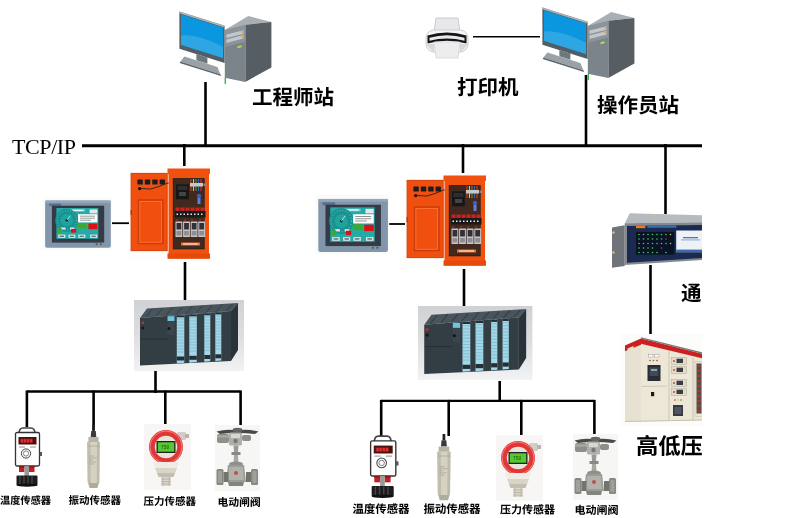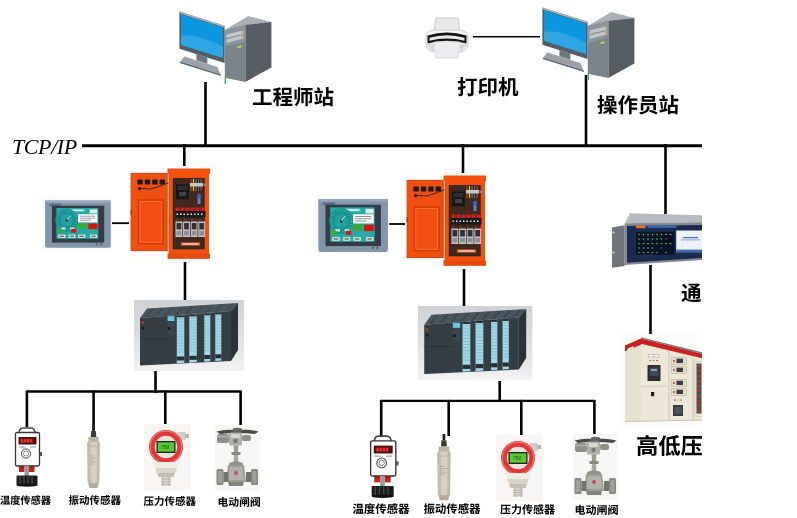--- a/index.html
+++ b/index.html
@@ -1,15 +1,15 @@
 <!DOCTYPE html>
 <html><head><meta charset="utf-8">
 <style>
  html,body{margin:0;padding:0;background:#fff;}
- #page{position:relative;width:702px;height:518px;background:#fff;overflow:hidden;font-style:italic;}
+ #page{position:relative;width:702px;height:518px;background:#fff;overflow:hidden;}
 </style></head>
 <body>
 <div id="page">
 <svg width="797" height="518" viewBox="0 0 797 518">
 <defs>
 <g id="comp">
 
  <polygon points="52.8,21.9 76.3,8.0 99.4,14.1 73.3,16.7" fill="#a9b0b5"></polygon>
  <polygon points="73.3,16.7 99.4,14.1 99.4,59.5 73.3,73.9" fill="#565e64"></polygon>
  <polygon points="52.8,21.9 73.3,16.7 73.3,73.9 52.8,69.7" fill="#7b848b"></polygon>

